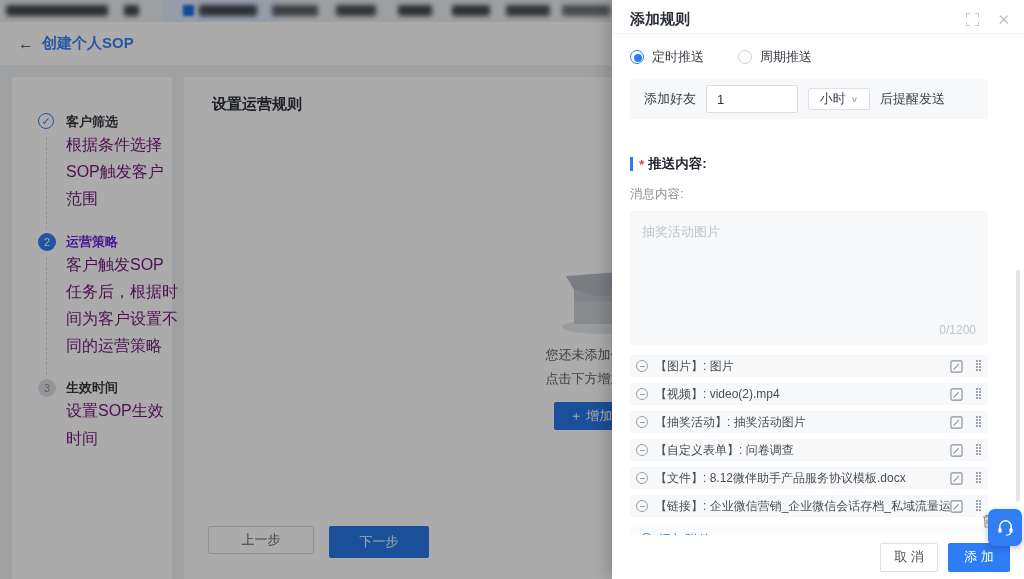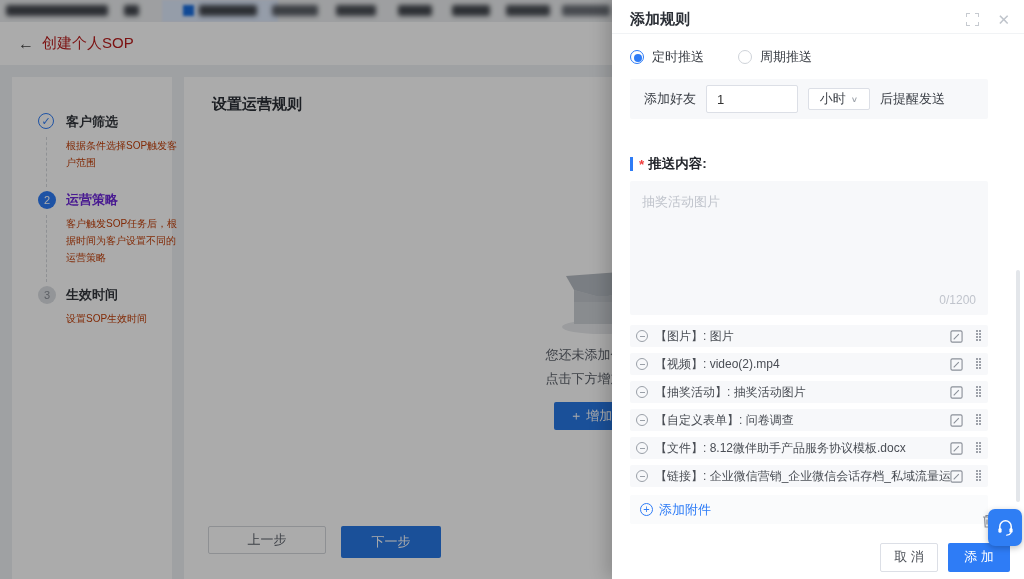--- a/index.html
+++ b/index.html
@@ -8,43 +8,43 @@
   .app { position:relative; width:1024px; height:579px; overflow:hidden; background:#eef0f3; }
 
   
   .topbar { position:absolute; left:0; top:0; right:0; height:22px; background:#eceef0; }
   .blur-block { position:absolute; top:5px; height:11px; border-radius:2px; filter:blur(2.5px); background:#42464d; }
   .tab-active-bg { position:absolute; left:162px; top:0; width:116px; height:22px; background:#dfeafc; filter:blur(1px); }
   .blue-dot { position:absolute; left:183px; top:5px; width:11px; height:11px; background:#1a6ee0; filter:blur(1.5px); }
 
   .page-header { position:absolute; left:0; top:22px; right:0; height:43px; background:#fff; display:flex; align-items:center; padding-left:18px; }
   .back-arrow { font-size:16px; color:#444; margin-right:8px; }
-  .page-title { font-size:15px; font-weight:normal; color:#b91c1c;text-align:right; }
+  .page-title { font-size:15px; font-weight:bold; color:#3b82f6;text-align:right; }
 
   .sidebar { position:absolute; left:12px; top:77px; width:160px; bottom:0; background:#fff; padding:36px 14px 0 26px; }
   .step { position:relative; padding-left:28px; margin-bottom:20px; }
   .step:not(.last)::after { content:""; position:absolute; left:8px; top:24px; bottom:-16px; border-left:1px dashed #d6d9dd; }
   .step-icon { position:absolute; left:0; top:0; width:18px; height:18px; border-radius:50%;
                display:flex; align-items:center; justify-content:center; font-size:11px; }
   .step-icon.done { border:1px solid #2e7cf6; color:#2e7cf6; width:16px; height:16px; }
   .step-icon.active { background:#2e7cf6; color:#fff; }
   .step-icon.pending { background:#dcdfe3; color:#8a8f97; }
   .step-title { font-size:13px; font-weight:bold; color:#33373d; line-height:18px; }
   .step.active .step-title { color:#6d28d9; }
-  .step-desc { margin-top:6px; width:112px; font-size:10px; color:#c2410c; line-height:1.7; }
+  .step-desc { margin-top:0; width:112px; font-size:16px; color:#701a75; line-height:1.7; }
 
   .main-card { position:absolute; left:184px; top:77px; right:0; bottom:0; background:#fff; }
   .main-title { padding:18px 0 0 28px; font-size:15px; font-weight:bold; color:#2b2f36; }
   .empty-wrap { display:flex; flex-direction:column; align-items:center; margin-top:148px; }
   .empty-line1 { margin-top:10px; font-size:13px; color:#5d626b; }
   .empty-line2 { margin-top:6px; font-size:13px; color:#5d626b; }
   .add-rule-btn { margin-top:14px; height:28px; padding:0 16px; background:#2878e5; color:#fff; font-size:13px;
                   border:none; border-radius:2px; display:flex; align-items:center; }
   .wizard-footer { position:absolute; left:24px; bottom:21px; display:flex; gap:15px; }
-  .btn-prev { width:118px; height:28px; background:#fff; border:1px solid #d4d7dc; border-radius:2px; font-size:13px; color:#5d626b; }
+  .btn-prev { width:106px; height:28px; background:#fff; border:1px solid #d4d7dc; border-radius:2px; font-size:13px; color:#5d626b; }
   .btn-next { width:100px; height:32px; background:#2878e5; border:none; border-radius:2px; font-size:13px; color:#fff; }
 
   .mask { position:absolute; inset:0; background:rgba(0,0,0,0.33); z-index:5; }
 
   
   .drawer { position:absolute; left:612px; top:0; width:412px; height:579px; background:#fff; z-index:10;
             box-shadow:-6px 0 16px rgba(0,0,0,0.18); }
   .drawer-header { height:34px; display:flex; align-items:center; padding:0 14px 0 18px; border-bottom:1px solid #f1f3f5; }
   .drawer-title { font-size:15px; font-weight:bold; color:#2b2f36; flex:1; padding-top:6px; }
   .expand-icon { position:relative; width:13px; height:13px; margin:6px 18px 0 0; cursor:pointer; }
@@ -204,20 +204,21 @@
         </span>
         <span>后提醒发送</span>
       </div>
 
       <div class="section-label">
         <span class="blue-bar"></span>
         <span class="req-star">*</span>
         <span>推送内容:</span>
       </div>
 
+      <div class="msg-label">消息内容:</div>
 
       <div class="textarea-chip">
         <span class="placeholder">抽奖活动图片</span>
         <span class="char-counter">0/1200</span>
       </div>
 
       <div class="attach-list">
           <div class="attach-row">
           <span class="minus-icon"></span>
           <span class="attach-label">【图片】: 图片</span>

